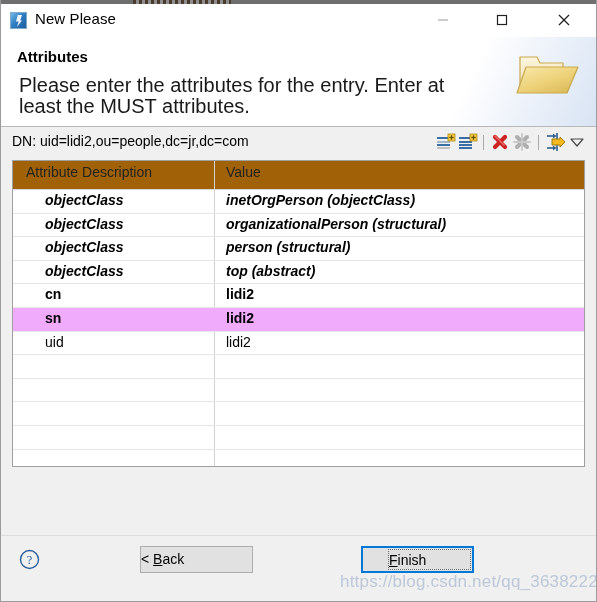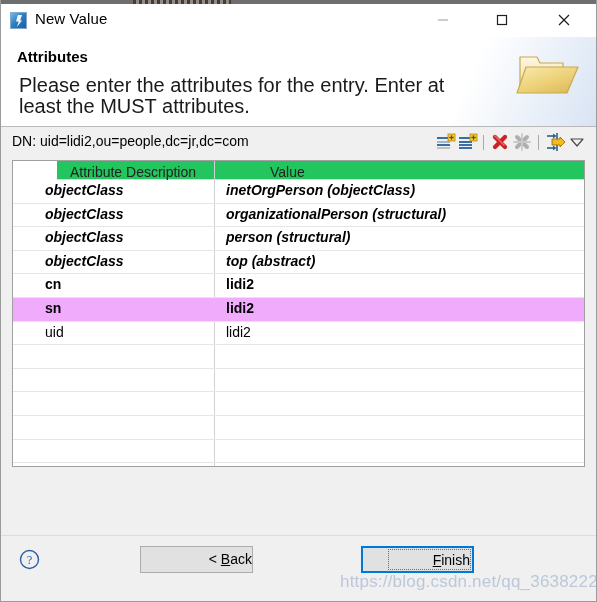--- a/index.html
+++ b/index.html
@@ -157,24 +157,23 @@
   .table-wrap {
     position: absolute;
     left: 11px; top: 160px;
     width: 573px; height: 307px;
     background: #ffffff;
     border: 1px solid #a0a0a0;
     overflow: hidden;
   }
   .thead {
     position: relative;
-    height: 19px;
-    background: #22c55e;
+    height: 29px;
+    background: #a16207;
     border-bottom: 1px solid #d8d8d8;
-    margin-left: 44px;
   }
   .thead .th {
     position: absolute;
     top: 3px;
     font-size: 14px;
     color: #222222;
   }
   .th-attr { left: 13px; }
   .th-val  { left: 213px; }
   .col-divider {
@@ -218,21 +217,21 @@
     cursor: default;
   }
   .btn {
     position: absolute;
     top: 10px;
     height: 27px;
     background: #e1e1e1;
     border: 1px solid #adadad;
     font-size: 14px;
     color: #000000;
-    text-align: right;
+    text-align: left;
     line-height: 25px;
     cursor: default;
     font-family: "Liberation Sans", sans-serif;
     padding: 0;
   }
   .btn u { text-decoration: underline; }
   .btn-back   { left: 139px;  width: 113px; }
   .btn-next   { left: 251px;  width: 113px;
                 background: #d4d4d4; border-color: #c4c4c4; color: #9a9a9a; }
   .btn-finish { left: 360px;  width: 113px;
@@ -264,21 +263,21 @@
 <div id="window">
 
   <div class="top-sliver">
     <div class="dots"></div>
   </div>
 
   <div class="titlebar">
     <div class="title-icon">
       <div class="glyph"></div>
     </div>
-    <div class="title-text">New Value</div>
+    <div class="title-text">New Please</div>
 
     <div class="wbtn wbtn-min">
       <svg width="12" height="12" viewBox="0 0 12 12">
         <line x1="1" y1="6" x2="11" y2="6" stroke="#9a9a9a" stroke-width="1"></line>
       </svg>
     </div>
     <div class="wbtn wbtn-max">
       <svg width="12" height="12" viewBox="0 0 12 12">
         <rect x="1.5" y="1.5" width="9" height="9" fill="none" stroke="#202020" stroke-width="1.2"></rect>
       </svg>

